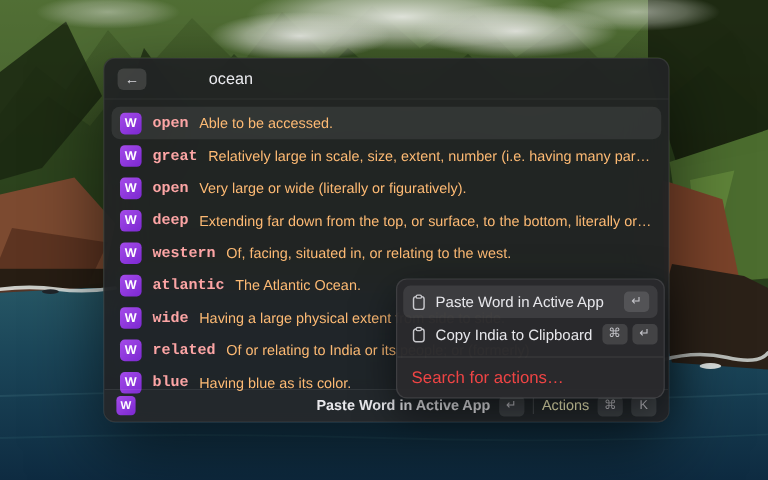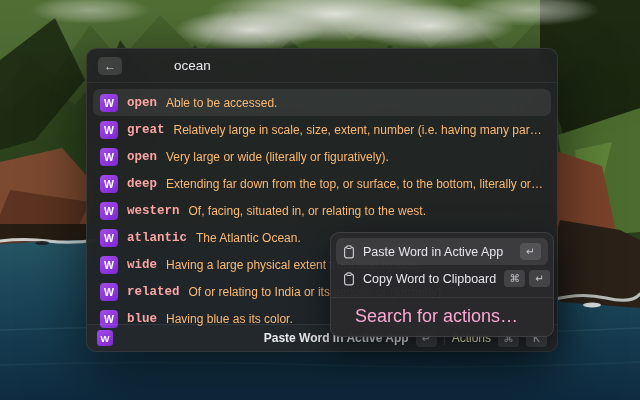--- a/index.html
+++ b/index.html
@@ -83,21 +83,21 @@
   }
   .menu-items{padding:5px;}
   .menu-item{
     display:flex;align-items:center;gap:8px;height:27px;
     padding:0 7px;border-radius:6px;
   }
   .menu-item.selected{background:rgba(255,255,255,0.09);}
   .menu-item .label{font-size:12.5px;color:#e7e7eb;flex:1 1 auto;white-space:nowrap;}
   .menu-item .keys{display:flex;gap:4px;}
   .menu-divider{height:1px;background:rgba(255,255,255,0.08);}
-  .menu-search{padding:8px 12px 9px 24px;font-size:18px;color:#f9a8d4;}
+  .menu-search{padding:8px 12px 9px 12px;font-size:14px;color:#ef4444;}
   .clip-icon{flex:0 0 auto;display:flex;}
 </style>
 </head>
 <body>
 
 <svg class="wallpaper" viewBox="0 0 640 400" preserveAspectRatio="none" aria-hidden="true">
   <defs>
     <linearGradient id="sea" x1="0" y1="0" x2="0" y2="1">
       <stop offset="0" stop-color="#2c5f6b"></stop>
       <stop offset="0.45" stop-color="#1b4659"></stop>
@@ -236,21 +236,21 @@
             <span class="kbd">↵</span>
           </span>
         </div>
         <div class="menu-item">
           <span class="clip-icon">
             <svg width="12" height="14" viewBox="0 0 12 14">
               <rect x="1.6" y="2.2" width="8.8" height="10.6" rx="2" fill="none" stroke="#c9c9cd" stroke-width="1.2"></rect>
               <rect x="3.8" y="0.9" width="4.4" height="2.6" rx="1.1" fill="#2a2a2d" stroke="#c9c9cd" stroke-width="1.1"></rect>
             </svg>
           </span>
-          <span class="label">Copy Word to Clipboard</span>
+          <span class="label">Copy India to Clipboard</span>
           <span class="keys">
             <span class="kbd">⌘</span>
             <span class="kbd">↵</span>
           </span>
         </div>
       </div>
     <div class="menu-divider"></div>
     <div class="menu-search">Search for actions…</div>
   </div>
 

